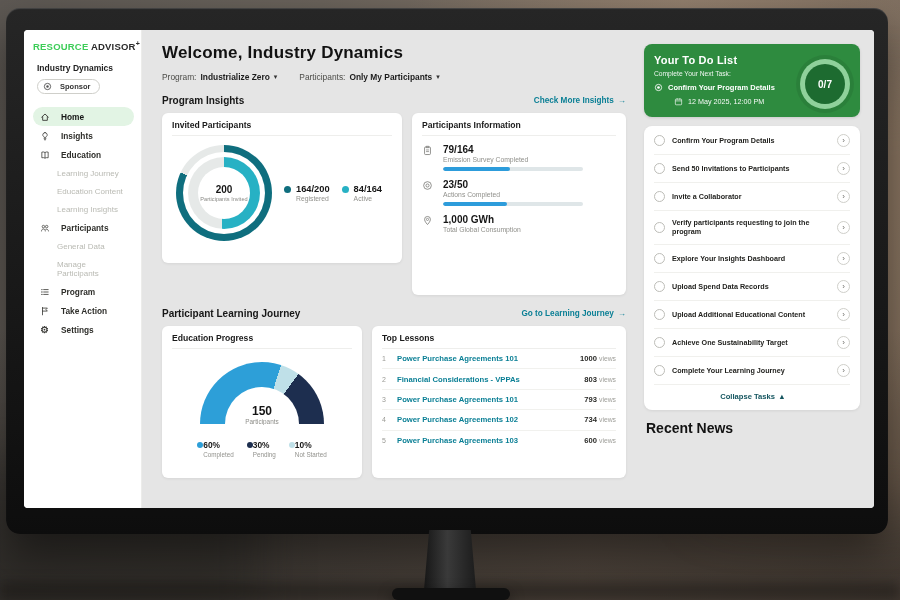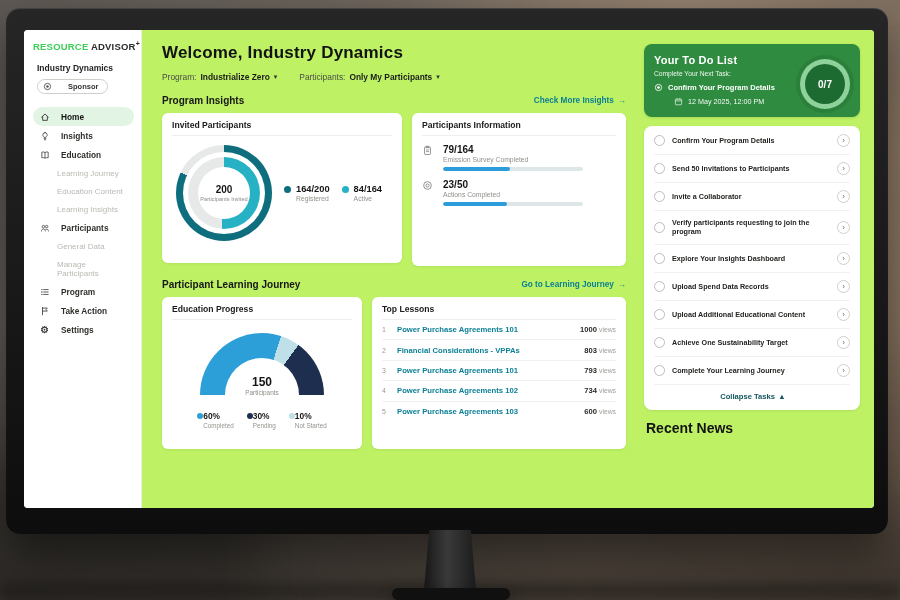--- a/index.html
+++ b/index.html
@@ -34,31 +34,31 @@
     background:#ffffff; border-radius:4px; overflow:hidden; display:flex;
   }
 
   
   .sidebar { width:118px; background:#fff; border-right:1px solid #ececea; padding:10px 7px 0 9px; flex:none; }
   .logo { font-size:9.5px; font-weight:bold; letter-spacing:.2px; white-space:nowrap; }
   .logo-res { color:#3dcd58; }
   .logo-adv { color:#2b2b2b; }
   .logo-adv sup { font-size:7px; }
   .org { margin-top:11px; font-size:8.5px; font-weight:bold; color:#222; padding-left:4px; }
-  .badge { margin:6px 0 4px 4px; display:inline-flex; align-items:center; gap:16px;
+  .badge { margin:6px 0 4px 4px; display:inline-flex; align-items:center; gap:8px;
            border:1px solid #cfcfca; border-radius:10px; padding:2px 9px 2px 5px; font-size:7.5px; color:#333; font-weight:600; background:#fff; }
   .menu { margin-top:9px; }
   .mi { display:flex; align-items:center; gap:11px; padding:4.5px 6px; font-size:8.3px; font-weight:600; color:#2e2e2a; border-radius:12px; cursor:default; }
   .mi .ic { width:11px; display:inline-flex; justify-content:center; color:#3c3c38; }
   .mi.active { background:#e2f4e4; color:#141414; }
   .mi.sub { padding-left:24px; color:#b9bab3; font-weight:500; font-size:8px; }
   .ic-char { font-size:9.5px; line-height:1; }
 
   
-  .content { flex:1; background:#bef264; display:flex; min-width:0; }
+  .content { flex:1; background:#e5e5e5; display:flex; min-width:0; }
   .main { flex:1; padding:13px 10px 0 20px; min-width:0; }
   .page-title { font-size:17px; font-weight:bold; color:#121212; letter-spacing:.2px; }
   .filters { display:flex; gap:22px; margin-top:9px; font-size:8.4px; color:#4c4c48; align-items:center; }
   .filter { display:flex; gap:4px; align-items:center; }
   .filter b { color:#1c1c1c; }
   .chev { font-size:7px; color:#333; }
   .sec-row { display:flex; justify-content:space-between; align-items:center; margin-top:13px; }
   .sec-title { font-size:10px; font-weight:bold; color:#171717; }
   .sec-link { font-size:8.2px; font-weight:bold; color:#0a7f95; display:flex; gap:4px; align-items:center; cursor:pointer; }
   .cards { display:flex; gap:10px; margin-top:7px; }
@@ -77,21 +77,21 @@
              display:flex; flex-direction:column; align-items:center; justify-content:center; text-align:center; }
   .d-val { font-size:10px; font-weight:bold; color:#151515; }
   .d-lab { font-size:5.6px; color:#8a8a86; line-height:1.25; margin-top:1px; }
   .inv-legend { display:flex; flex-direction:row; gap:12px; }
   .leg-item { display:flex; gap:5px; }
   .leg-dot { width:7px; height:7px; border-radius:50%; margin-top:2px; flex:none; }
   .leg-val { font-size:9.3px; font-weight:bold; color:#161616; }
   .leg-lab { font-size:6.8px; color:#91918c; margin-top:1px; }
 
   
-  .card-info { flex:1; height:153px; }
+  .card-info { flex:1; height:182px; }
   .stat { display:flex; gap:8px; margin-top:8px; align-items:flex-start; }
   .stat-ic { width:13px; color:#7c7c78; flex:none; padding-top:1px; }
   .stat-val { font-size:10px; font-weight:bold; color:#151515; }
   .stat-lab { font-size:6.8px; color:#90908b; margin-top:1px; }
   .bar { width:140px; height:4px; background:#dfe6e8; border-radius:2px; margin-top:4px; overflow:hidden; }
   .bar-fill { height:100%; background:#2d9cdb; border-radius:2px; }
 
   
   .card-edu { width:200px; height:152px; }
   .gauge-wrap { position:relative; width:124px; height:63px; margin:13px auto 0; overflow:hidden; }
@@ -324,20 +324,32 @@
                 </svg>
               </span>
             <span>
               <div class="stat-val">23/50</div>
               <div class="stat-lab">Actions Completed</div>
               <div class="bar">
                   <div class="bar-fill" style="width: 46%;"></div>
                 </div>
             </span>
           </div>
+          <div class="stat">
+            <span class="stat-ic">
+                <svg viewBox="0 0 12 12" width="11" height="11">
+                  <path d="M6 1.6a3.2 3.2 0 0 1 3.2 3.2C9.2 7.2 6 10.4 6 10.4S2.8 7.2 2.8 4.8A3.2 3.2 0 0 1 6 1.6z" fill="none" stroke="currentColor" stroke-width=".9"></path>
+                  <circle cx="6" cy="4.8" r="1.2" fill="none" stroke="currentColor" stroke-width=".8"></circle>
+                </svg>
+              </span>
+            <span>
+              <div class="stat-val">1,000 GWh</div>
+              <div class="stat-lab">Total Global Consumption</div>
+            </span>
+          </div>
         </div>
       </div>
 
       <div class="sec-row">
         <div class="sec-title">Participant Learning Journey</div>
         <div class="sec-link">
           <span>Go to Learning Journey</span>
           <span>→</span>
         </div>
       </div>

